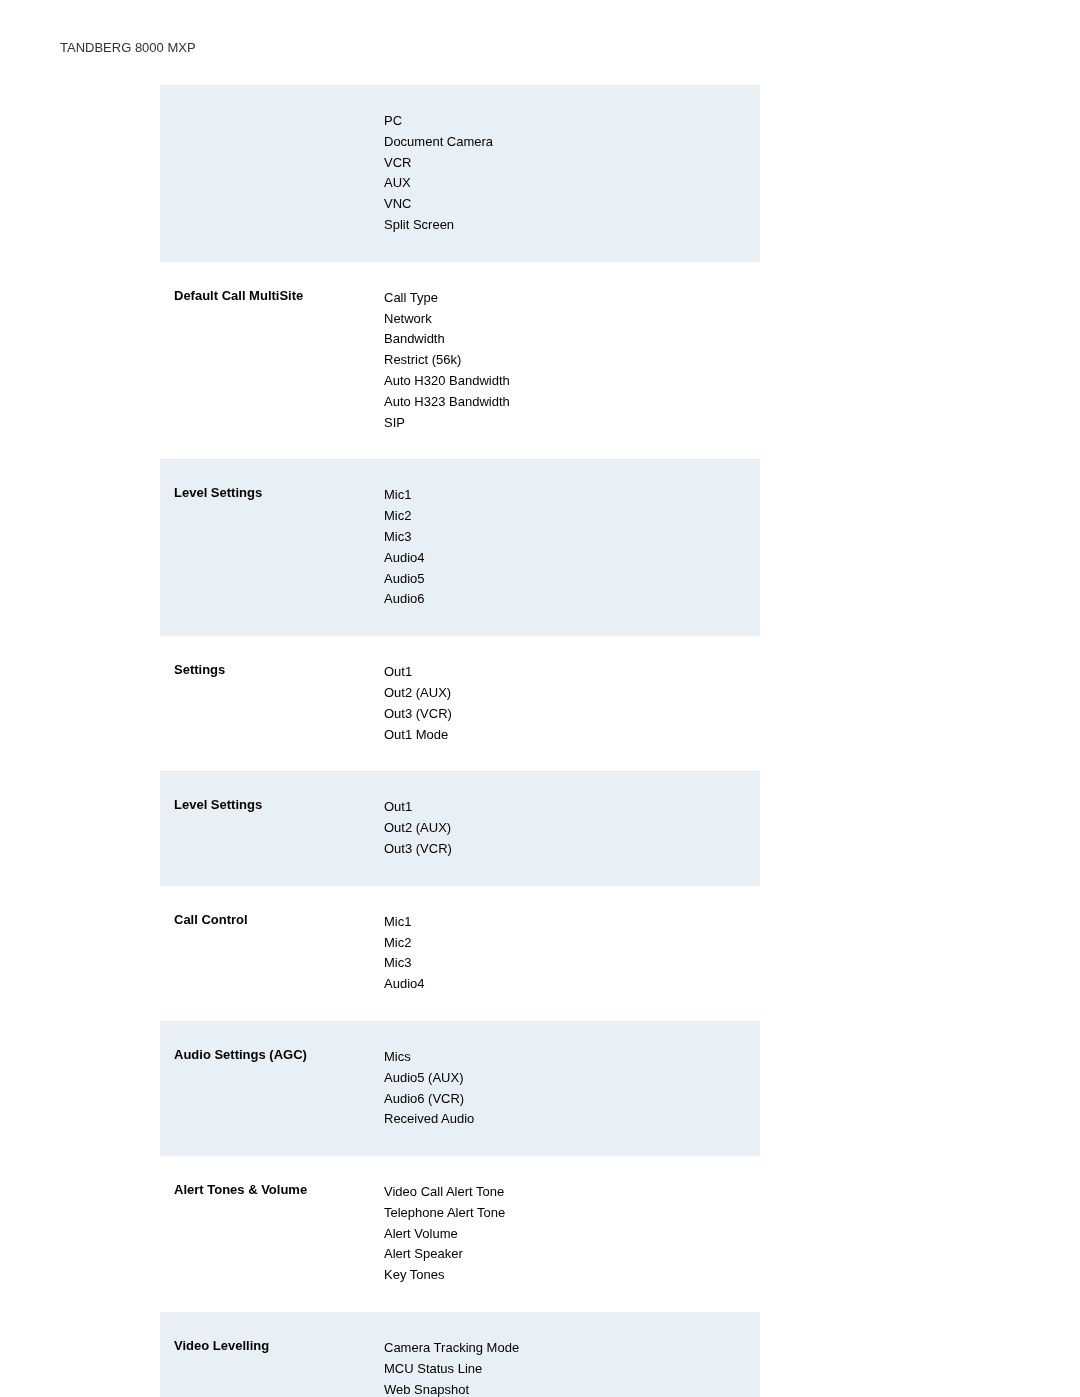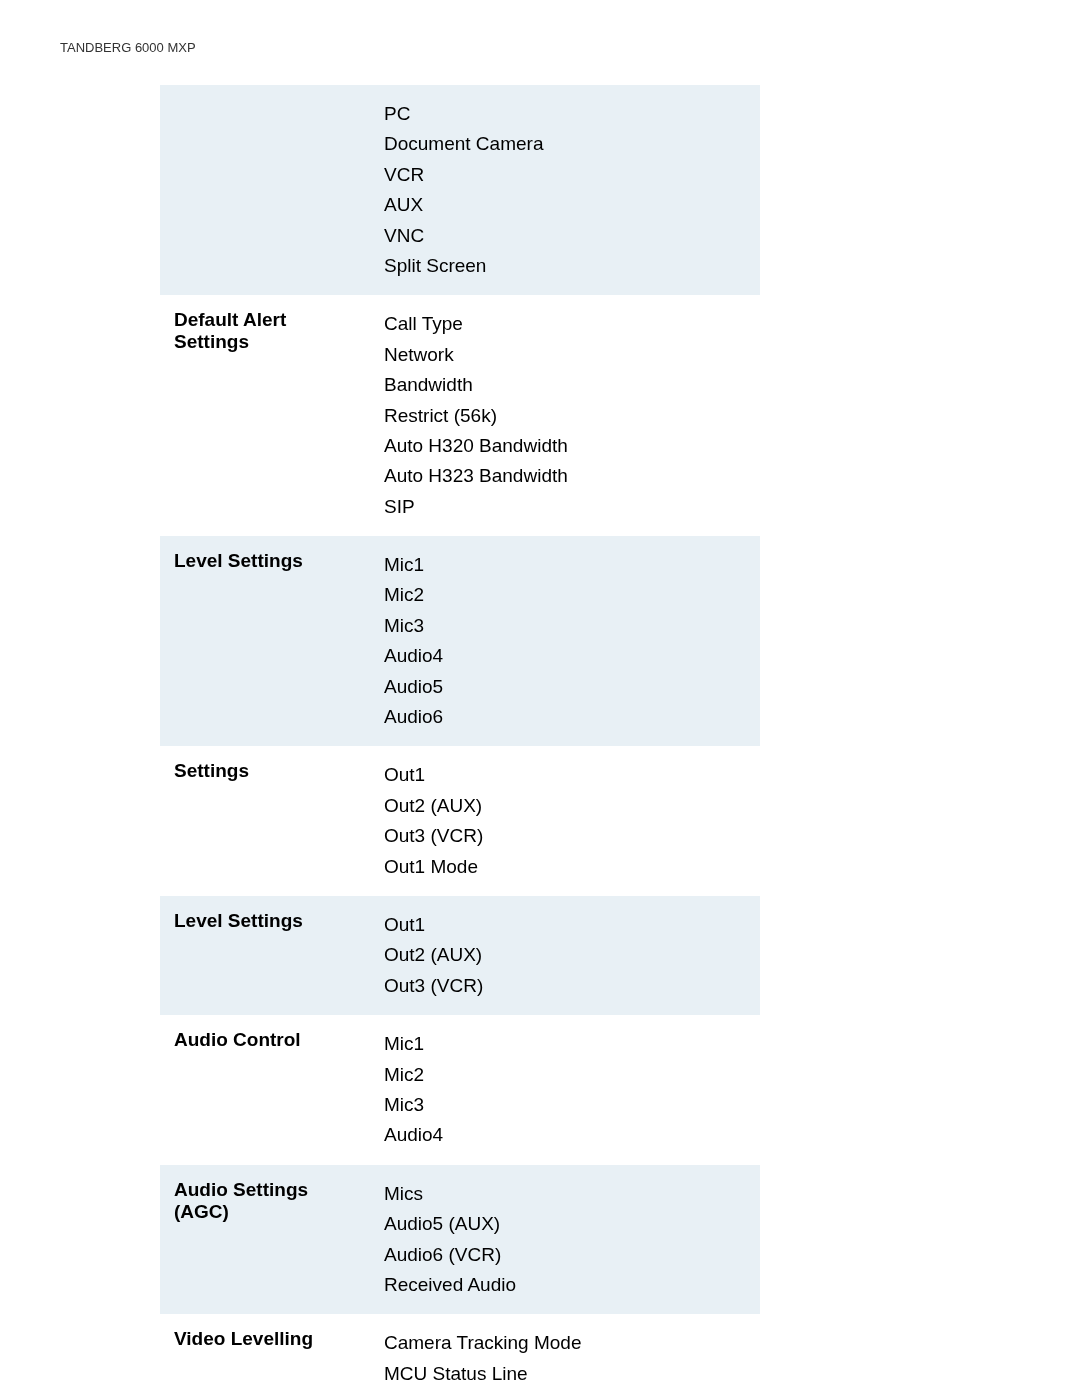--- a/index.html
+++ b/index.html
@@ -33,71 +33,75 @@
 
     .settings-table tr:nth-child(odd) {
       background-color: #e8f0f5;
     }
 
     .settings-table tr:nth-child(even) {
       background-color: #ffffff;
     }
 
     .settings-table td {
-      padding: 14px 14px;
+      padding: 26px 14px;
       vertical-align: top;
-      font-size: 19px;
+      font-size: 13px;
     }
 
     .settings-table td:first-child {
       font-weight: bold;
       width: 210px;
       min-width: 210px;
     }
 
     .settings-table td:last-child {
       line-height: 1.6;
     }
   </style>
 </head>
 <body>
 
 <div class="page-header">
-  <span>TANDBERG 6000 MXP</span>
+  <span>TANDBERG 8000 MXP</span>
 </div>
 
 <table class="settings-table">
   <tbody id="table-body">
       <tr>
         <td></td>
         <td>PC<br>Document Camera<br>VCR<br>AUX<br>VNC<br>Split Screen</td>
       </tr>
       <tr>
-        <td>Default Alert Settings</td>
+        <td>Default Call MultiSite</td>
         <td>Call Type<br>Network<br>Bandwidth<br>Restrict (56k)<br>Auto H320 Bandwidth<br>Auto H323 Bandwidth<br>SIP</td>
       </tr>
       <tr>
         <td>Level Settings</td>
         <td>Mic1<br>Mic2<br>Mic3<br>Audio4<br>Audio5<br>Audio6</td>
       </tr>
       <tr>
         <td>Settings</td>
         <td>Out1<br>Out2 (AUX)<br>Out3 (VCR)<br>Out1 Mode</td>
       </tr>
       <tr>
         <td>Level Settings</td>
         <td>Out1<br>Out2 (AUX)<br>Out3 (VCR)</td>
       </tr>
       <tr>
-        <td>Audio Control</td>
+        <td>Call Control</td>
         <td>Mic1<br>Mic2<br>Mic3<br>Audio4</td>
       </tr>
       <tr>
         <td>Audio Settings (AGC)</td>
         <td>Mics<br>Audio5 (AUX)<br>Audio6 (VCR)<br>Received Audio</td>
+      </tr>
+      <tr>
+        <td>Alert Tones &amp; Volume</td>
+        <td>Video Call Alert Tone<br>Telephone Alert Tone<br>Alert Volume<br>Alert Speaker<br>Key Tones</td>
       </tr>
       <tr>
         <td>Video Levelling</td>
         <td>Camera Tracking Mode<br>MCU Status Line<br>Web Snapshot<br>MultiSite Picture Mode</td>
       </tr>
       <tr>
         <td>Picture Control</td>
         <td>Focus</td>
       </tr>
     </tbody>

